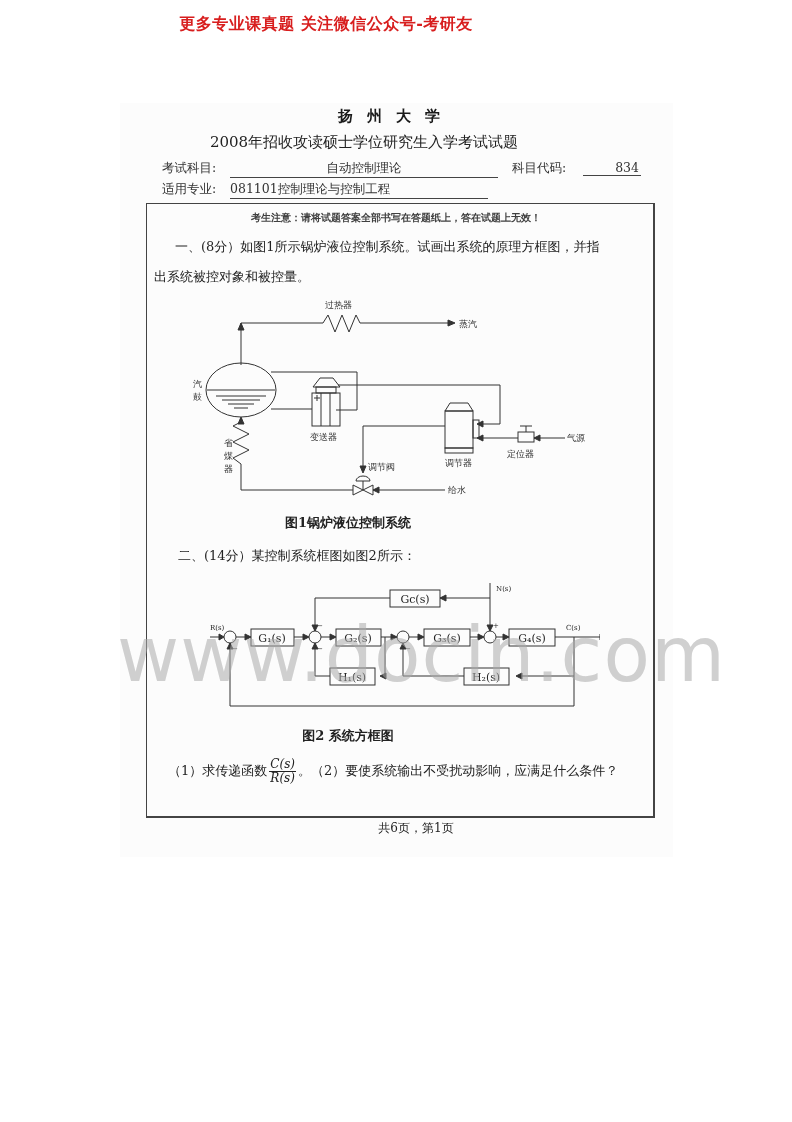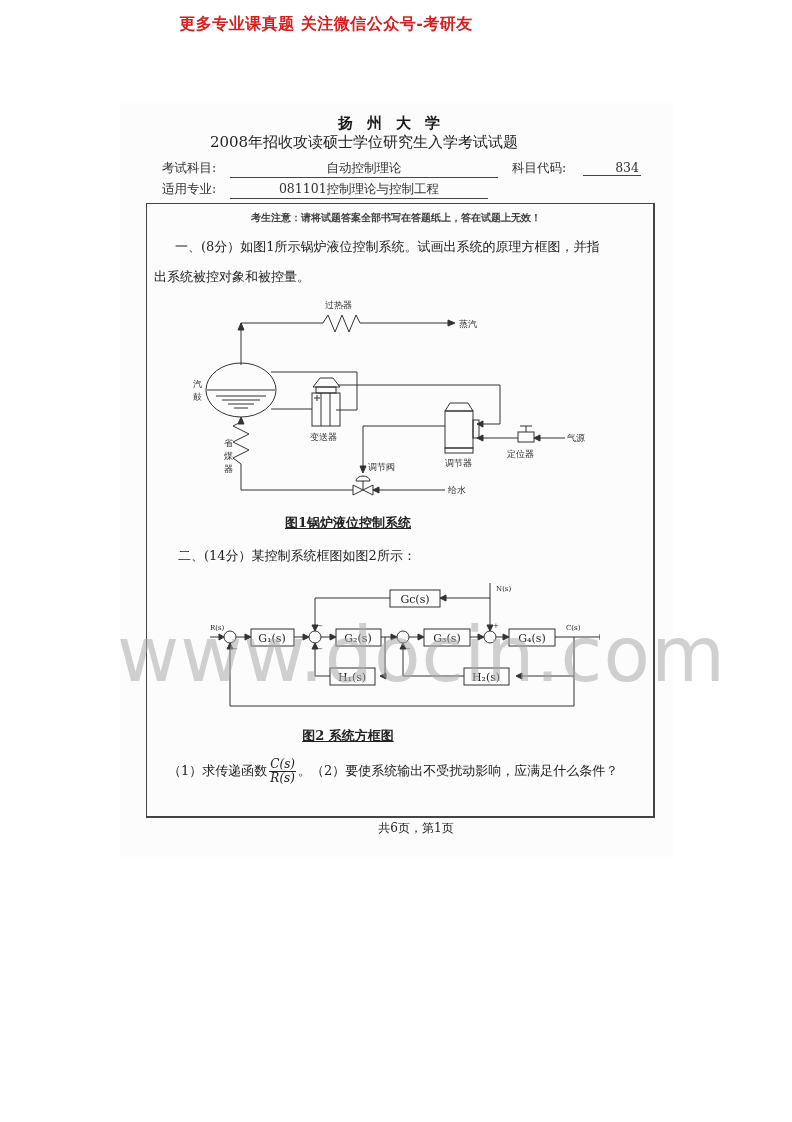--- a/index.html
+++ b/index.html
@@ -1,27 +1,27 @@
 <!DOCTYPE html>
 <html><head>
 <meta charset="utf-8">
 <style>
   html, body { margin:0; padding:0; background:#ffffff; }
   body { width:792px; height:1122px; position:relative; overflow:hidden;
          font-family:"DejaVu Serif", serif; color:#222; }
   .banner { position:absolute; top:14px; left:0; width:652px; text-align:center;
             font-family:"DejaVu Sans", sans-serif; font-weight:bold; font-size:16px; color:#d81e1e; letter-spacing:0.5px; }
   .scan { position:absolute; left:120px; top:103px; width:553px; height:754px; background:#fcfcfc; }
-  .uni { position:absolute; top:114px; left:0; width:792px; text-align:center; font-weight:bold; font-size:15px; letter-spacing:14px; color:#1a1a1a; }
+  .uni { position:absolute; top:107px; left:0; width:792px; text-align:center; font-weight:bold; font-size:15px; letter-spacing:14px; color:#1a1a1a; }
   .exam-title { position:absolute; top:133px; left:0; width:728px; text-align:center; font-size:15px; color:#222; }
   .meta { position:absolute; font-size:12.5px; color:#333; }
   .box { position:absolute; left:146px; top:203px; width:509px; height:615px; border:1px solid #444; border-right-width:2px; border-bottom-width:2px; box-sizing:border-box; }
   .notice { position:absolute; top:211px; left:0; width:792px; text-align:center; font-weight:bold; font-size:10px; color:#404040; }
   .q { position:absolute; left:154px; font-size:13px; color:#222; }
-  .caption { position:absolute; left:0; width:696px; text-align:center; font-weight:bold; font-size:13px; color:#222;text-decoration:underline; }
+  .caption { position:absolute; left:0; width:696px; text-align:center; font-weight:bold; font-size:13px; color:#222; }
   .footer { position:absolute; top:820px; left:0; width:792px; text-align:center; font-size:12px; color:#222;padding-left:20px; }
   .watermark { position:absolute; left:117px; top:610px; font-family:"DejaVu Sans", sans-serif; font-size:76px; color:rgba(170,170,170,0.55); letter-spacing:1px; pointer-events:none; }
   svg text { font-family:"DejaVu Serif", serif; }
   .frac { display:inline-block; vertical-align:middle; text-align:center; font-style:italic; font-size:12px; line-height:13px; margin:0 2px; }
   .frac span { display:block; }
   .frac .num { border-bottom:1px solid #222; padding:0 1px; }
 </style>
 </head>
 <body>
 
@@ -31,21 +31,21 @@
 
 <div class="uni">扬州大学</div>
 <div class="exam-title">2008年招收攻读硕士学位研究生入学考试试题</div>
 
 <div class="meta" style="left:162px; top:160px;">考试科目:</div>
 <div class="meta" style="left:230px; top:160px; width:268px; border-bottom:1px solid #444; text-align:center;">自动控制理论</div>
 <div class="meta" style="left:512px; top:160px;">科目代码:</div>
 <div class="meta" style="left:583px; top:160px; width:56px; border-bottom:1px solid #444; text-align:right; padding-right:2px;">834</div>
 
 <div class="meta" style="left:162px; top:181px;">适用专业:</div>
-<div class="meta" style="left:230px; top:181px; width:258px; border-bottom:1px solid #444; text-align:center;">081101控制理论与控制工程</div>
+<div class="meta" style="left:230px; top:181px; width:258px; border-bottom:1px solid #444; text-align:left;">081101控制理论与控制工程</div>
 
 <div class="box"></div>
 
 <div class="notice">考生注意：请将试题答案全部书写在答题纸上，答在试题上无效！</div>
 
 <div class="q" style="top:238px;margin-left:21px;">一、(8分）如图1所示锅炉液位控制系统。试画出系统的原理方框图，并指</div>
 <div class="q" style="top:268px;">出系统被控对象和被控量。</div>
 
 <svg style="position:absolute; left:180px; top:290px;" width="420" height="210" viewBox="0 0 420 210">
   <g stroke="#333" stroke-width="1" fill="none">

